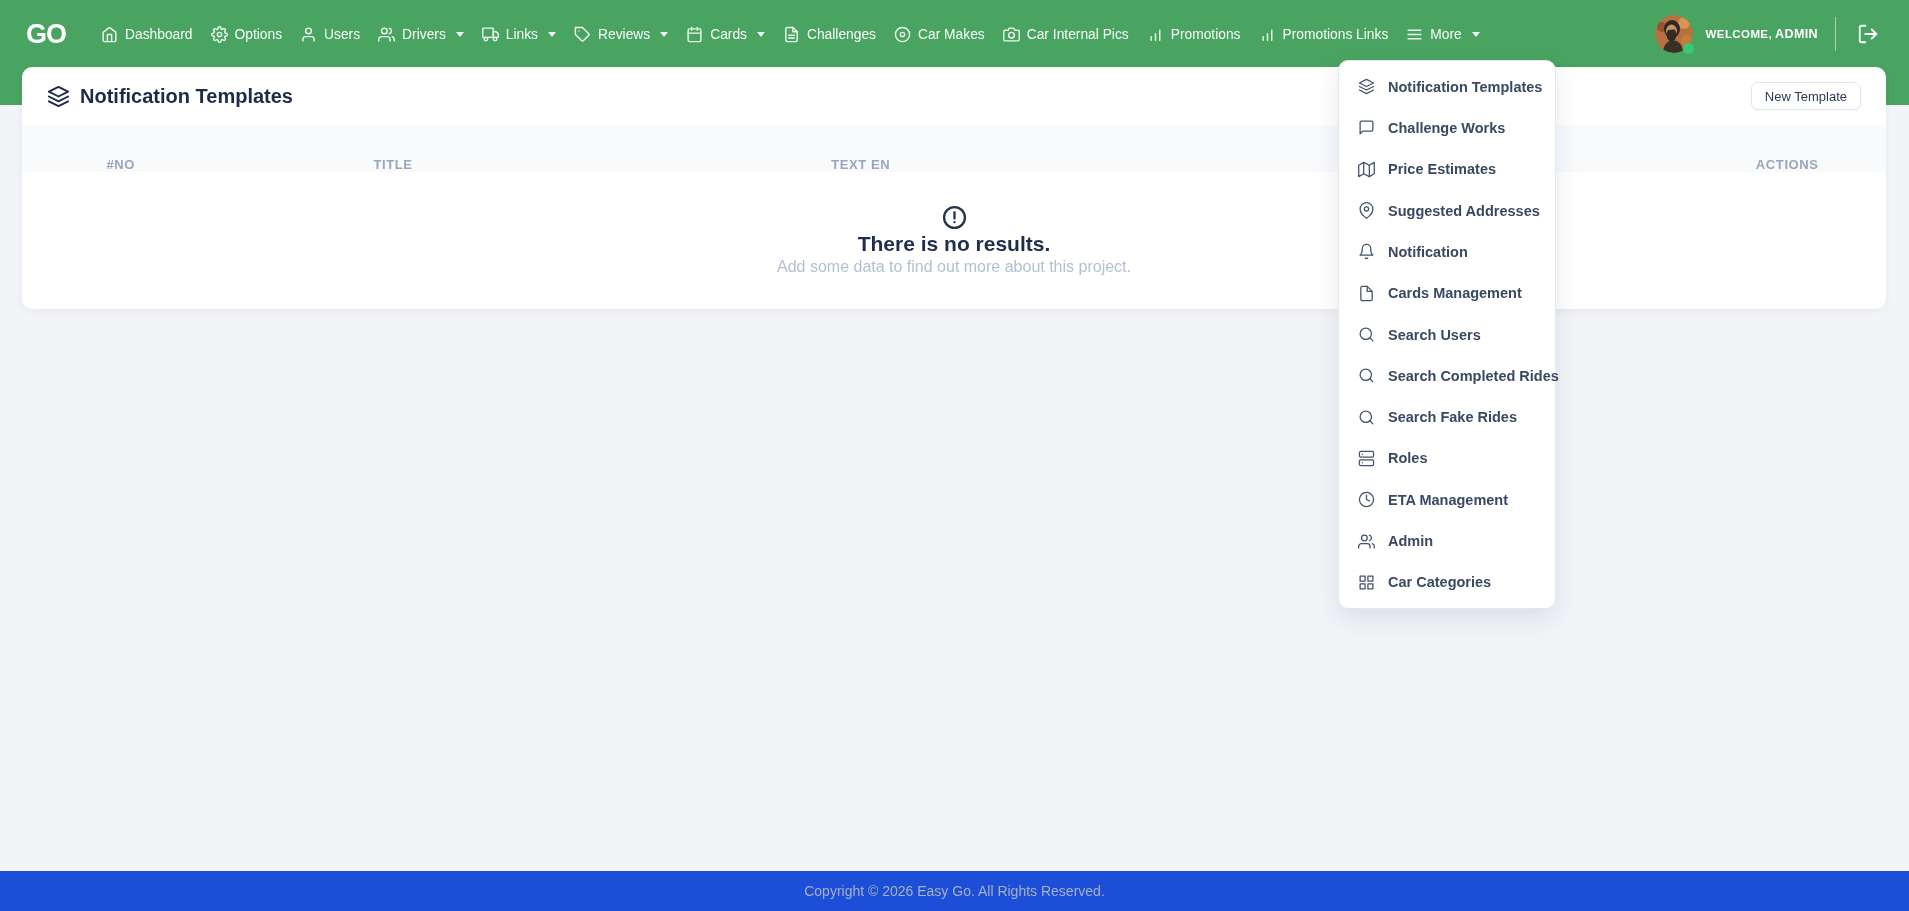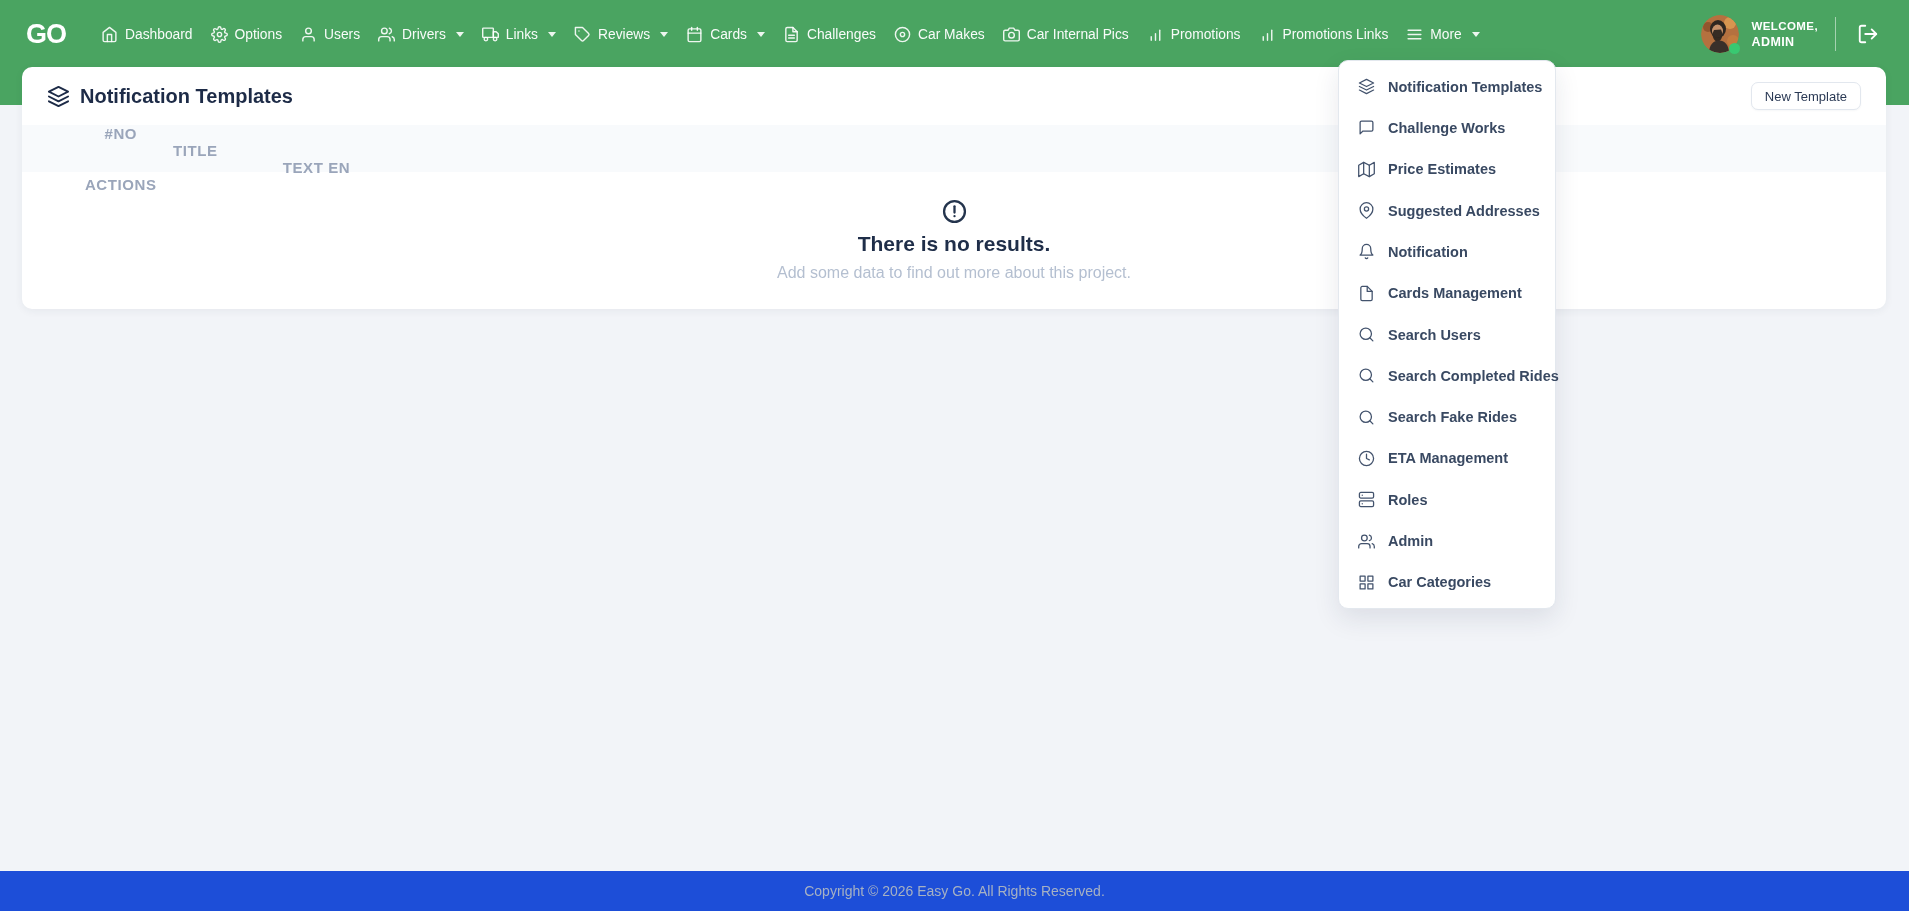--- a/index.html
+++ b/index.html
@@ -19,37 +19,37 @@
   .navbar { position:absolute; top:0; left:0; width:100%; height:68px; display:flex; align-items:center; padding:6px 26px; color:#fff; z-index:5; }
   .brand { font-size:27px; font-weight:800; letter-spacing:-1px; color:#fff; margin-right:26px; cursor:pointer; }
   .nav-links { display:flex; align-items:center; }
   .nav-item { display:flex; align-items:center; gap:7px; padding:0 9px; height:40px; font-size:13.8px; color:rgba(255,255,255,.96); cursor:pointer; white-space:nowrap; }
   .nav-item .ic { width:17px; height:17px; color:rgba(255,255,255,.9); }
   .caret { width:0; height:0; border-left:4.5px solid transparent; border-right:4.5px solid transparent; border-top:5px solid rgba(255,255,255,.9); margin-left:3px; }
   .nav-right { margin-left:auto; display:flex; align-items:center; gap:13px; }
   .avatar { position:relative; width:38px; height:38px; border-radius:50%; cursor:pointer; flex:0 0 auto; }
   .avatar svg { display:block; border-radius:50%; }
   .status-dot { position:absolute; right:-1px; bottom:-1px; width:11px; height:11px; border-radius:50%; background:var(--status,#39c871); }
-  .welcome { display:flex; flex-direction:column; gap:3px; font-weight:700; letter-spacing:.4px; }
+  .welcome { display:flex; gap:3px; font-weight:700; letter-spacing:.4px;align-items:center; }
   .welcome .l1 { font-size:11.5px; }
   .welcome .l2 { font-size:12.5px; }
   .v-divider { width:1px; height:34px; background:rgba(255,255,255,.5); margin:0 4px; }
   .logout-btn { background:none; border:none; color:#fff; cursor:pointer; padding:4px; }
   .logout-btn .ic { width:22px; height:22px; stroke-width:2; }
 
   
   .card { position:absolute; left:22px; top:67px; width:1864px; height:242px; background:#fff; border-radius:10px; box-shadow:0 2px 8px rgba(30,43,71,.06); z-index:2; }
   .card-header { height:58px; display:flex; align-items:center; padding:0 25px; }
   .card-title { display:flex; align-items:center; gap:10px; font-size:20px; font-weight:600; color:#1d2b47; }
   .card-title .ic { width:23px; height:23px; stroke-width:2; }
   .btn-new { margin-left:auto; height:28px; padding:0 13px; background:#fff; border:1px solid #e2e7ee; border-radius:7px; font-family:inherit; font-size:13px; color:#2b3a55; cursor:pointer; box-shadow:0 1px 2px rgba(30,43,71,.04); }
-  .thead { height:47px; background:#f8fafc; display:flex; align-items:flex-start; font-size:15px; font-weight:700; letter-spacing:.6px; color:#9aa5ba;flex-direction:column; }
+  .thead { height:47px; background:#f8fafc; display:flex; align-items:flex-end; font-size:13px; font-weight:700; letter-spacing:.6px; color:#9aa5ba; }
   .th { text-align:center; }
   .th-spacer { flex:1; }
-  .empty { height:137px; display:flex; flex-direction:column; align-items:center; justify-content:center; gap:8px; text-align:center; }
+  .empty { height:137px; display:flex; flex-direction:column; align-items:center; justify-content:center; gap:2px; text-align:center; }
   .empty .ic { width:25px; height:25px; color:#24344d; stroke-width:2.2; }
   .empty-title { font-size:21px; font-weight:600; color:#1f2e49; }
   .empty-sub { font-size:16px; color:#b4bfd0; }
 
   
   .dropdown { position:absolute; left:1338px; top:60px; width:218px; height:549px; background:#fff; border:1px solid #e3e8ee; border-radius:10px; box-shadow:0 10px 26px rgba(30,43,71,.10); padding:5px 0; display:flex; flex-direction:column; z-index:10; }
   .menu-item { flex:1; display:flex; align-items:center; gap:13px; padding:0 19px; font-size:14.5px; font-weight:600; color:#394962; cursor:pointer; white-space:nowrap; }
   .menu-item .ic { width:17px; height:17px; stroke-width:1.8; color:#43536d; flex:0 0 auto; }
 
   
@@ -301,36 +301,36 @@
     </div>
     <div class="menu-item">
       <svg viewBox="0 0 24 24" class="ic">
         <circle cx="11" cy="11" r="8"></circle>
         <line x1="21" y1="21" x2="16.65" y2="16.65"></line>
       </svg>
       <span>Search Fake Rides</span>
     </div>
     <div class="menu-item">
       <svg viewBox="0 0 24 24" class="ic">
-        <circle cx="12" cy="12" r="10"></circle>
-        <polyline points="12 6 12 12 16 14"></polyline>
-      </svg>
-      <span>ETA Management</span>
-    </div>
-    <div class="menu-item">
-      <svg viewBox="0 0 24 24" class="ic">
         <rect x="2" y="2" width="20" height="8" rx="2"></rect>
         <rect x="2" y="14" width="20" height="8" rx="2"></rect>
         <line x1="6" y1="6" x2="6.01" y2="6"></line>
         <line x1="6" y1="18" x2="6.01" y2="18"></line>
       </svg>
       <span>Roles</span>
     </div>
     <div class="menu-item">
       <svg viewBox="0 0 24 24" class="ic">
+        <circle cx="12" cy="12" r="10"></circle>
+        <polyline points="12 6 12 12 16 14"></polyline>
+      </svg>
+      <span>ETA Management</span>
+    </div>
+    <div class="menu-item">
+      <svg viewBox="0 0 24 24" class="ic">
         <path d="M17 21v-2a4 4 0 0 0-4-4H5a4 4 0 0 0-4 4v2"></path>
         <circle cx="9" cy="7" r="4"></circle>
         <path d="M23 21v-2a4 4 0 0 0-3-3.87"></path>
         <path d="M16 3.13a4 4 0 0 1 0 7.75"></path>
       </svg>
       <span>Admin</span>
     </div>
     <div class="menu-item">
       <svg viewBox="0 0 24 24" class="ic">
         <rect x="3" y="3" width="7" height="7"></rect>

